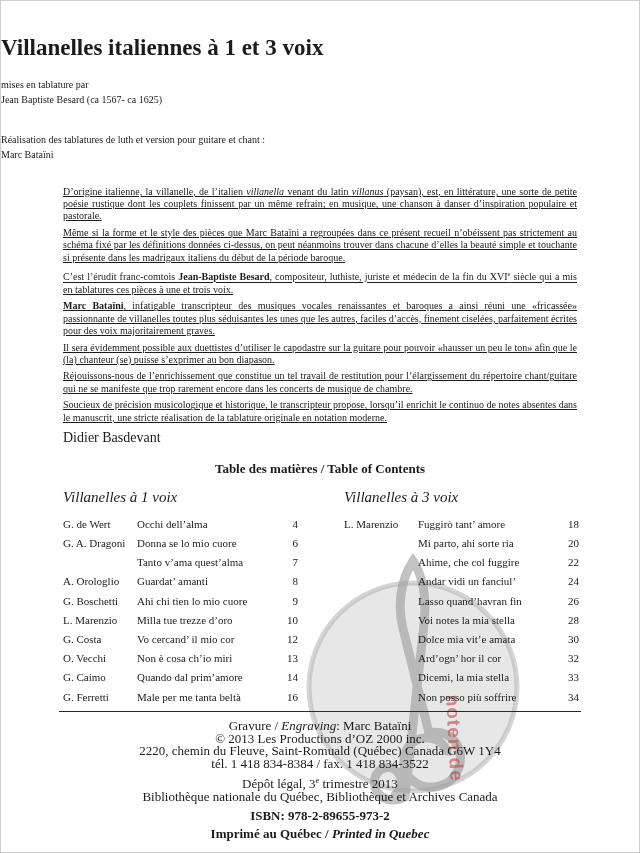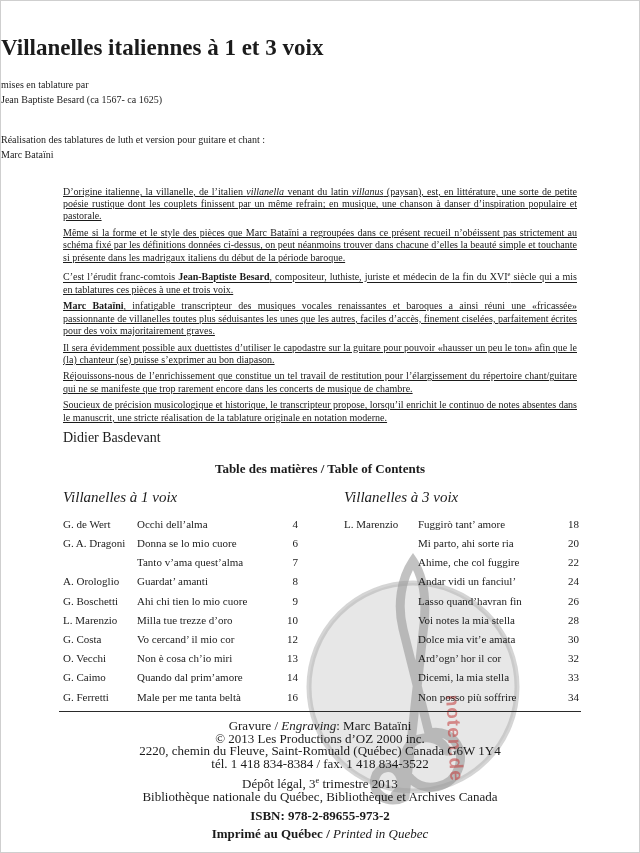--- a/index.html
+++ b/index.html
@@ -224,16 +224,16 @@
 
   <div class="footer-block">
     <hr class="footer-rule">
     <div class="footer-line"><span>Gravure / </span><span style="font-style: italic;">Engraving</span><span>: Marc Bataïni</span></div>
     <div class="footer-line"><span>© 2013 Les Productions d’OZ 2000 inc.</span></div>
     <div class="footer-line"><span>2220, chemin du Fleuve, Saint-Romuald (Québec) Canada G6W 1Y4</span></div>
     <div class="footer-line"><span>tél. 1 418 834-8384 / fax. 1 418 834-3522</span></div>
     <div class="footer-line fgap"><span>Dépôt légal, 3</span><span style="vertical-align: super; font-size: 0.65em;">e</span><span> trimestre 2013</span></div>
     <div class="footer-line"><span>Bibliothèque nationale du Québec, Bibliothèque et Archives Canada</span></div>
     <div class="footer-line fgap2"><span style="font-weight: bold;">ISBN: 978-2-89655-973-2</span></div>
-    <div class="footer-line fgap2"><span style="font-weight: bold;">Imprimé au Québec / </span><span style="font-weight: normal; font-style: italic;">Printed in Quebec</span></div>
+    <div class="footer-line fgap2"><span style="font-weight: bold;">Imprimé au Québec / </span><span style="font-weight: bold; font-style: italic;">Printed in Quebec</span></div>
   </div>
 
 </div>
 
 </body></html>

